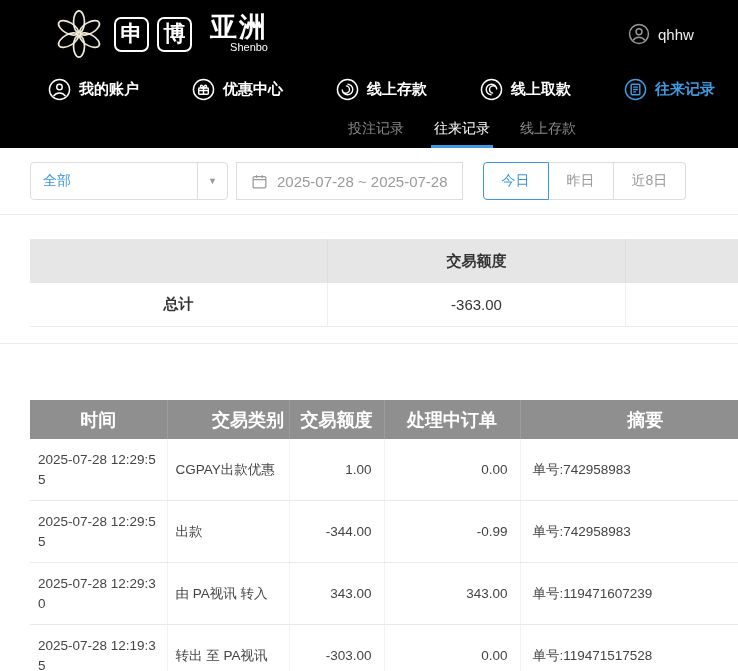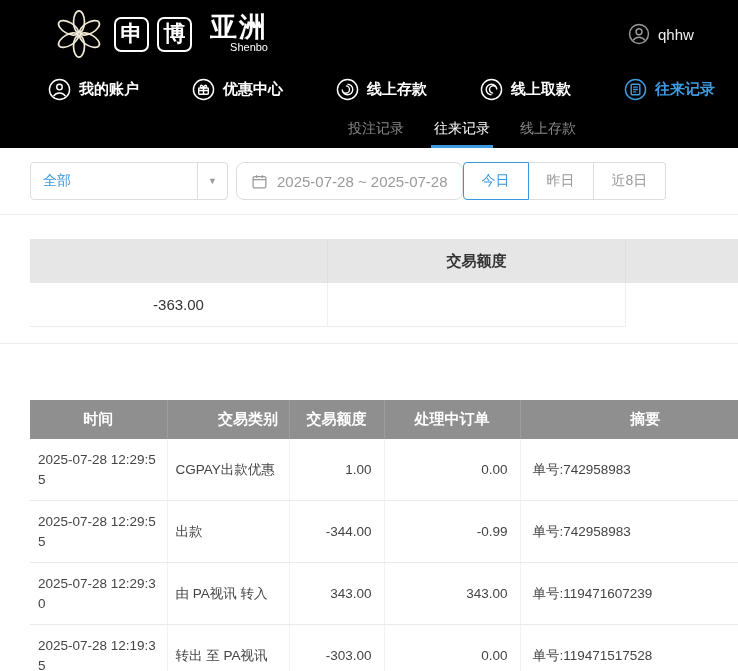--- a/index.html
+++ b/index.html
@@ -37,46 +37,46 @@
     height:3px; background:#3f9be0; }
 
   
   .filters { padding:14px 0 14px 30px; display:flex; align-items:center;
     border-bottom:1px solid #ececec; background:#fff; }
   .select-box { width:198px; height:38px; border:1px solid #ddd; border-radius:4px;
     display:flex; align-items:center; cursor:pointer; background:#fff; }
   .select-value { flex:1; padding-left:12px; color:#3a96dd; font-size:14px; }
   .select-arrow { width:30px; align-self:stretch; border-left:1px solid #ddd; display:flex;
     align-items:center; justify-content:center; color:#999; font-size:9px; }
-  .date-box { margin-left:8px; height:38px; border:1px solid #ddd; border-radius:8px;
+  .date-box { margin-left:8px; height:38px; border:1px solid #ddd; border-radius:0;
     display:flex; align-items:center; padding:0 14px; gap:9px; color:#9a9a9a; font-size:15px;
     cursor:pointer; background:#fff; white-space:nowrap; }
   .date-box svg { width:17px; height:17px; }
-  .btn-group { display:flex; }
+  .btn-group { display:flex; margin-left:20px; }
   .quick-btn { height:38px; padding:0 18px; border:1px solid #ddd; background:#fff;
     color:#999; font-size:14px; display:flex; align-items:center; justify-content:center;
     cursor:pointer; border-left-width:0; }
   .quick-btn:first-child { border-left-width:1px; border-radius:4px 0 0 4px; }
   .quick-btn:last-child { border-radius:0 4px 4px 0; }
   .quick-btn.active { border:1px solid #3a96dd; color:#3a96dd; }
 
   
   .summary { margin:24px 0 0 30px; width:894px; }
   .sum-row { display:grid; grid-template-columns:298px 298px 298px; }
   .sum-cell { height:44px; display:flex; align-items:center; justify-content:center;
     font-size:15px; color:#333; }
   .sum-head .sum-cell { background:#e6e6e6; font-weight:bold; border-right:1px solid #dedede; }
   .sum-body .sum-cell { background:#fff; border-bottom:1px solid #eaeaea;
     border-right:1px solid #efefef; }
   .divider { border-top:1px solid #ececec; margin-top:16px; }
 
   
   .records-wrap { margin:56px 0 0 30px; }
   table { border-collapse:collapse; width:740px; table-layout:fixed; }
-  th { background:#8f8f8f; color:#fff; font-size:15px; font-weight:bold; height:39px;
+  th { background:#8f8f8f; color:#fff; font-size:18px; font-weight:bold; height:39px;
     border-right:1px solid #9d9d9d; text-align:center;margin-top:24px; }
   th:last-child { border-right:none; }
   th.col0 { width:137px; } th.col1 { width:122px;padding-left:40px; } th.col2 { width:95px; }
   th.col3 { width:136px; } th.col4 { width:250px; }
   td { border-bottom:1px solid #e9e9e9; border-right:1px solid #f2f2f2; font-size:13.5px;
     color:#444; padding:11px 8px; line-height:1.45; word-break:break-all; background:#fff; }
   td:last-child { border-right:none; }
   td.col2, td.col3 { text-align:right; padding-right:12px; }
   td.col4 { padding-left:12px; }
 </style>
@@ -190,20 +190,21 @@
   </div>
 </div>
 
 <div class="summary">
   <div class="sum-row sum-head">
     <div class="sum-cell"></div>
     <div class="sum-cell">交易额度</div>
     <div class="sum-cell"></div>
   </div>
   <div class="sum-row sum-body">
+    <div class="sum-cell" style="font-weight:bold">总计</div>
     <div class="sum-cell">-363.00</div>
     <div class="sum-cell"></div>
   </div>
 </div>
 <div class="divider"></div>
 
 <div class="records-wrap">
   <table>
     <thead>
         <tr>

